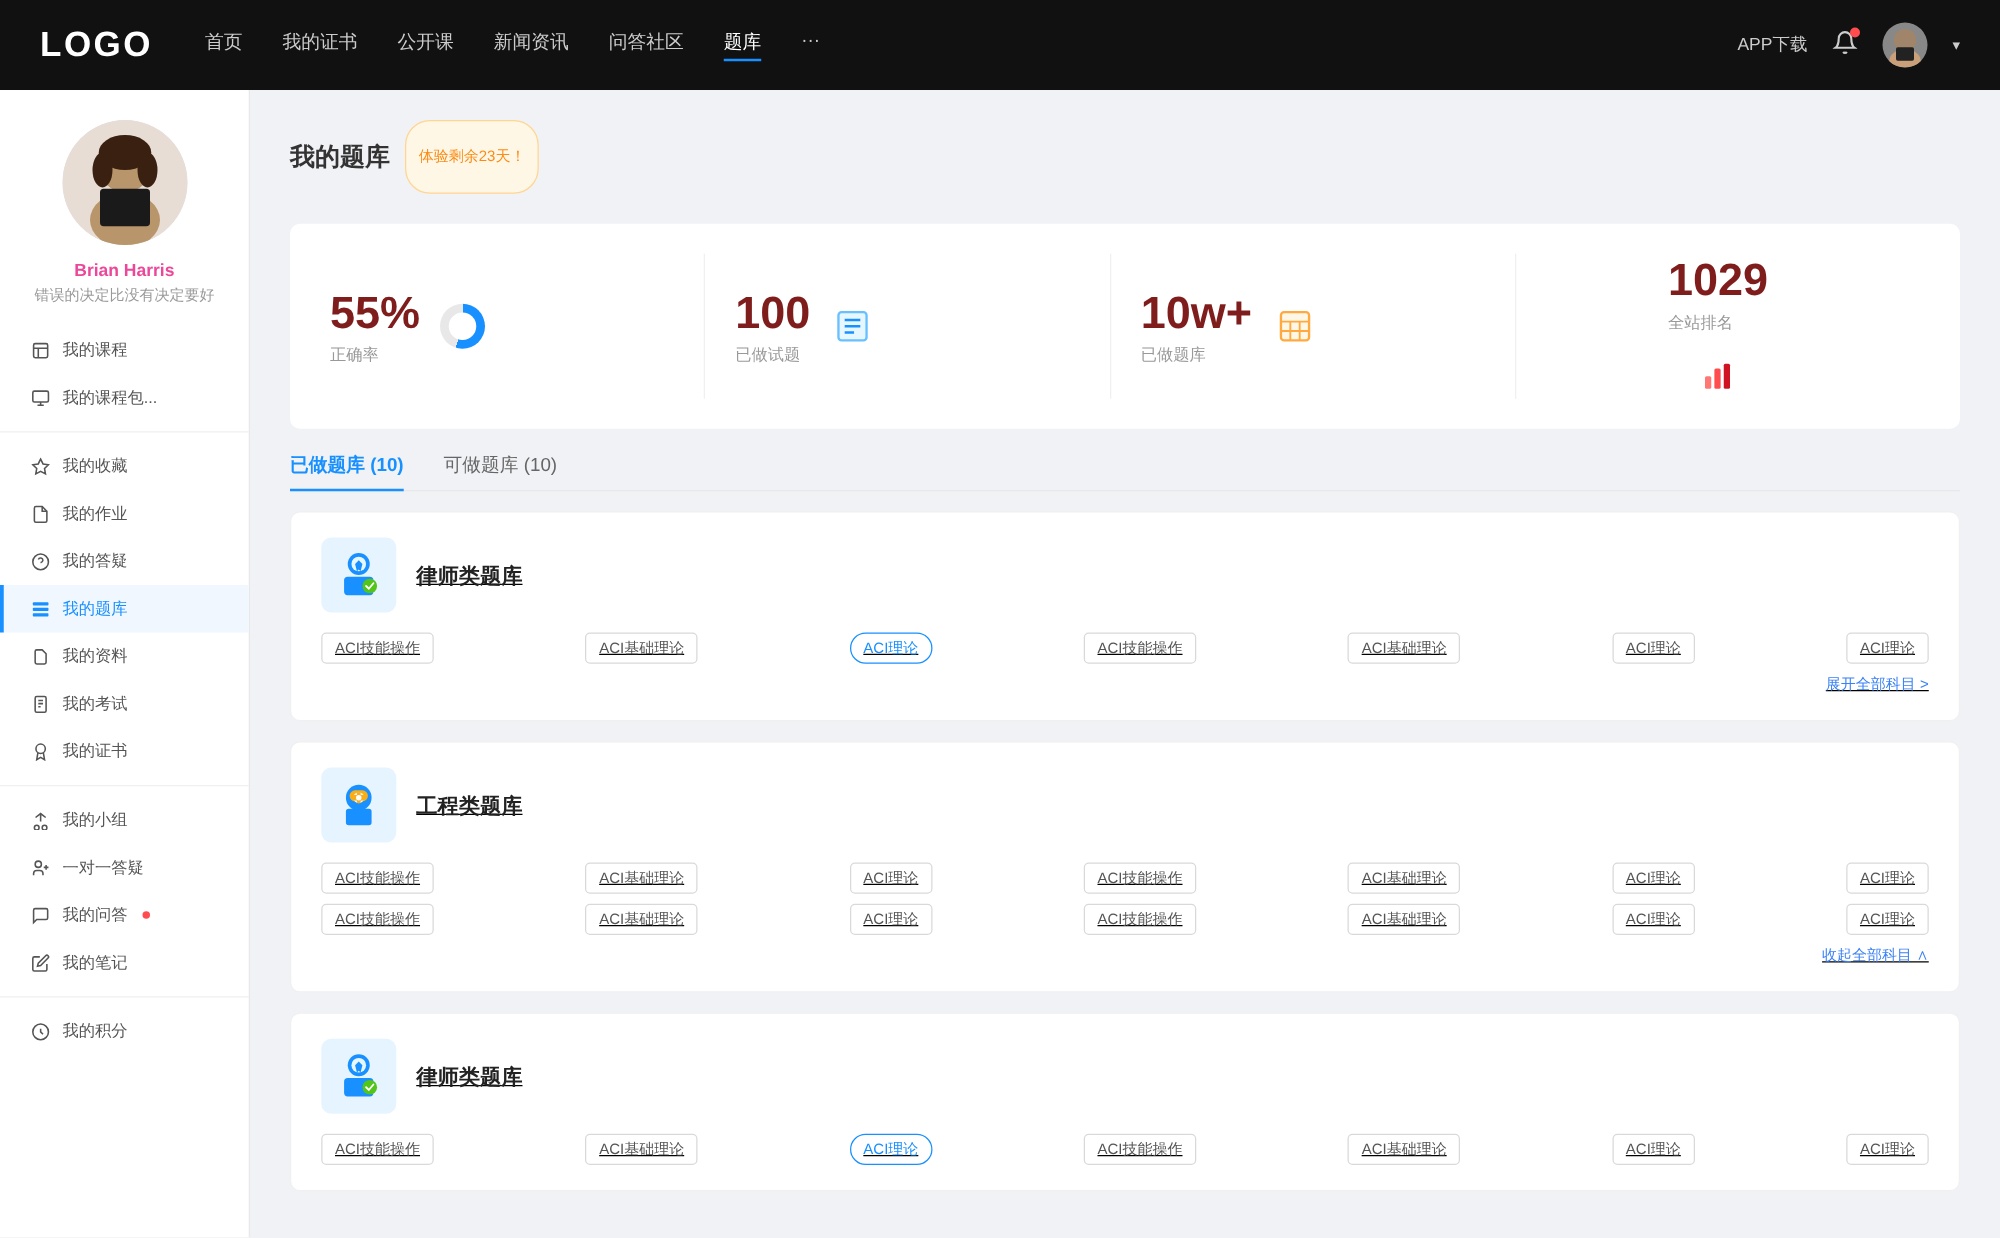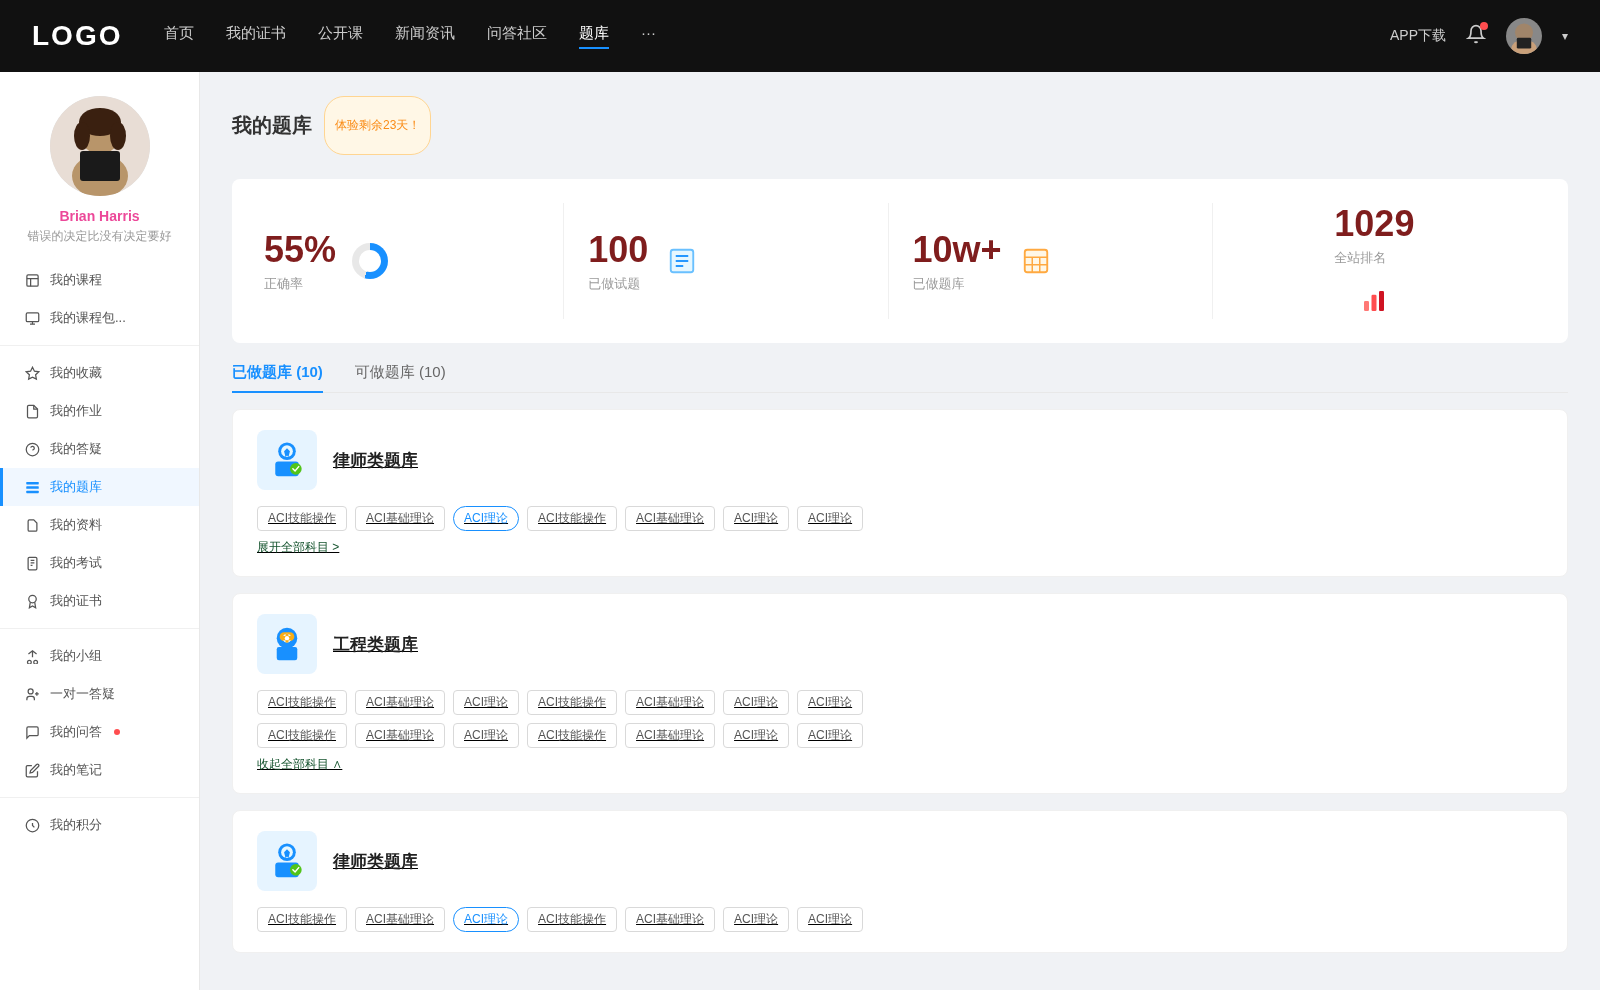--- a/index.html
+++ b/index.html
@@ -115,29 +115,29 @@
       padding: 20px 24px;
       border: 1px solid #f0f0f0;
     }
     .bank-card-header { display: flex; align-items: center; gap: 16px; margin-bottom: 16px; }
     .bank-icon {
       width: 60px; height: 60px; background: #e6f4ff;
       border-radius: 8px; display: flex; align-items: center; justify-content: center;
       flex-shrink: 0;
     }
     .bank-name { font-size: 17px; font-weight: 600; color: #222; }
-    .bank-tags { display: flex; flex-wrap: wrap; gap: 8px; margin-top: 0; }
+    .bank-tags { display: flex; flex-wrap: wrap; gap: 8px; margin-top: 0; justify-content: space-between; }
     .tag {
       border: 1px solid #d9d9d9; border-radius: 4px;
       padding: 3px 10px; font-size: 12px; color: #555; cursor: pointer;
       white-space: nowrap;
     }
     .tag.active { border-color: #1890ff; color: #1890ff; background: #fff; border-radius: 20px; }
     .bank-expand {
-      font-size: 12px; color: #14532d; cursor: pointer; margin-top: 8px;
+      text-align: right; font-size: 12px; color: #3b82f6; cursor: pointer; margin-top: 8px;
     }
 
     
     .pie-chart {
       width: 36px; height: 36px; border-radius: 50%;
       background: conic-gradient(#1890ff 0deg 198deg, #e8e8e8 198deg 360deg);
       position: relative;
     }
     .pie-inner {
       width: 22px; height: 22px; background: #fff; border-radius: 50%;

